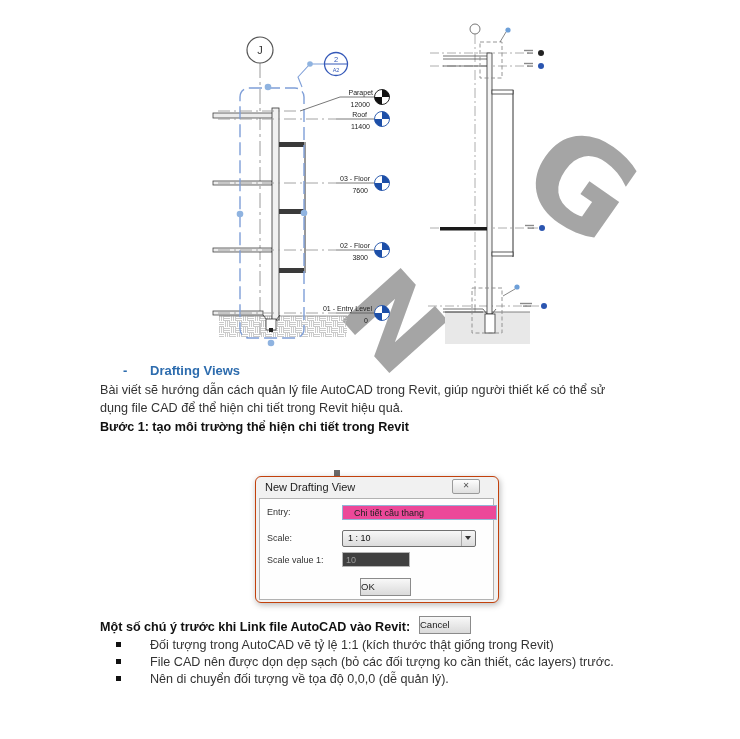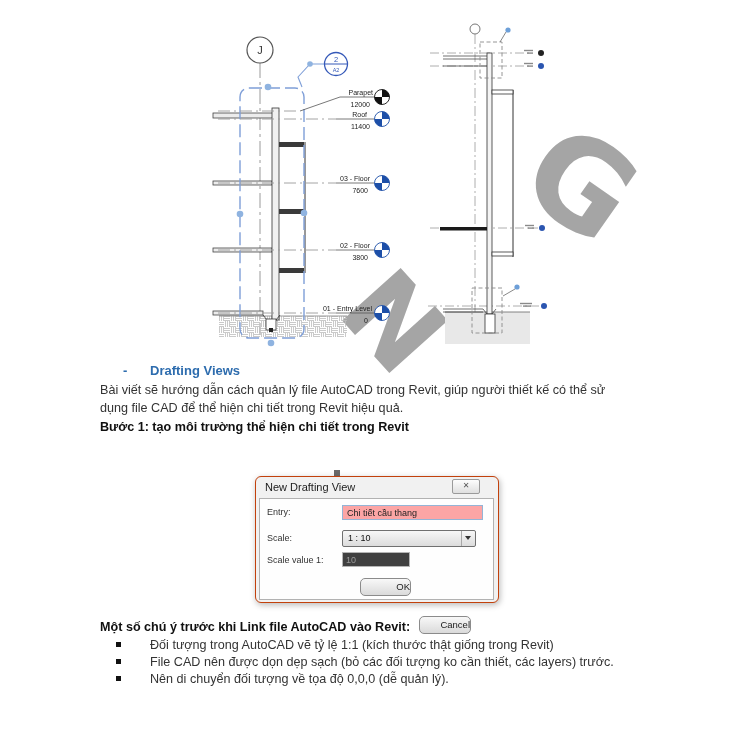--- a/index.html
+++ b/index.html
@@ -20,32 +20,32 @@
        box-shadow:1px 2px 6px rgba(0,0,0,.28);font-size:9px;}
   #dlg .title{position:absolute;left:9px;top:4px;font-size:11px;color:#1c1c1c;}
   #dlg .close{position:absolute;left:196px;top:2px;width:26px;height:13px;
        border:1px solid #9a9a9a;border-radius:2px;
        background:linear-gradient(#fdfdfd,#dfdfdf);
        font-size:8px;color:#555;text-align:center;line-height:12px;}
   #dlg .inner{position:absolute;left:3px;top:21px;width:233px;height:100px;
        background:#fefefe;border:1px solid #b2b2b2;}
   .fld-label{position:absolute;left:7px;font-size:9px;color:#333;}
   .txt-input{position:absolute;left:82px;width:131px;height:13px;border:1px solid #94b4d6;
-       font-size:9px;font-family:"Liberation Sans",sans-serif;padding:0 4px;color:#222;background:#fca5a5;}
+       font-size:9px;font-family:"Liberation Sans",sans-serif;padding:0 11px;color:#222;background:#ec4899;}
   .combo{position:absolute;left:82px;top:31px;width:132px;height:15px;border:1px solid #707070;
        border-radius:2px;background:linear-gradient(#f7f7f7,#dcdcdc);}
   .combo .val{position:absolute;left:5px;top:2px;font-size:9px;color:#111;}
   .combo .arrowbox{position:absolute;right:0;top:0;width:13px;height:100%;border-left:1px solid #a8a8a8;}
   .combo .arrow{position:absolute;left:3px;top:5px;width:0;height:0;
        border-left:3.5px solid transparent;border-right:3.5px solid transparent;border-top:4px solid #333;}
   .dis-input{position:absolute;left:82px;top:53px;width:60px;height:13px;border:1px solid #b5b5b5;
        background:#404040;color:#9b9b9b;font-size:9px;font-family:"Liberation Sans",sans-serif;padding:0 3px;}
-  .btn{position:absolute;top:79px;height:16px;border:1px solid #8b8b8b;border-radius:5px;
+  .btn{position:absolute;top:79px;height:16px;border:1px solid #8b8b8b;border-radius:0;
        background:linear-gradient(#f8f8f8,#dadada);font-size:9.5px;color:#222;
-       text-align:right;line-height:15px;font-family:"Liberation Sans",sans-serif;}
+       text-align:left;line-height:15px;font-family:"Liberation Sans",sans-serif;}
   #artifact{position:absolute;left:334px;top:470px;width:6px;height:6px;background:#6b6b6b;}
   svg text{font-family:"Liberation Sans","DejaVu Sans",sans-serif;}
 </style>
 </head>
 <body>
 
 <div id="page">
 
   <div class="wm" style="left:348px;top:268px;font-size:108px;transform:rotate(48deg);">N</div>
   <div class="wm" style="left:530px;top:122px;font-size:124px;transform:rotate(35deg);">G</div>

